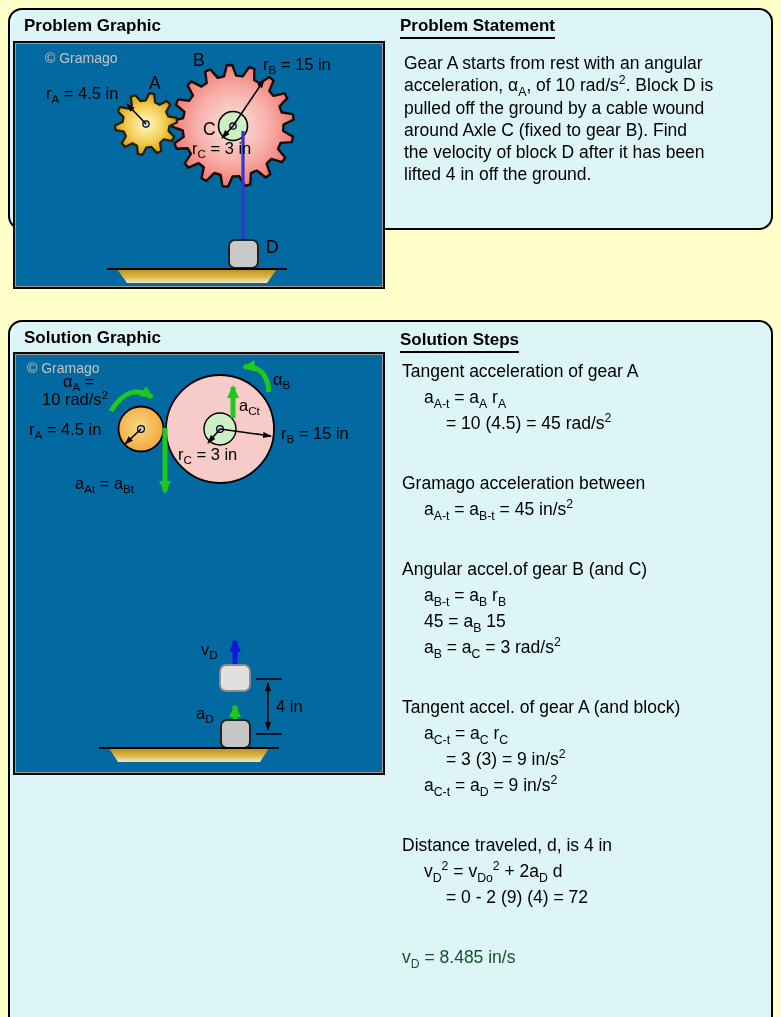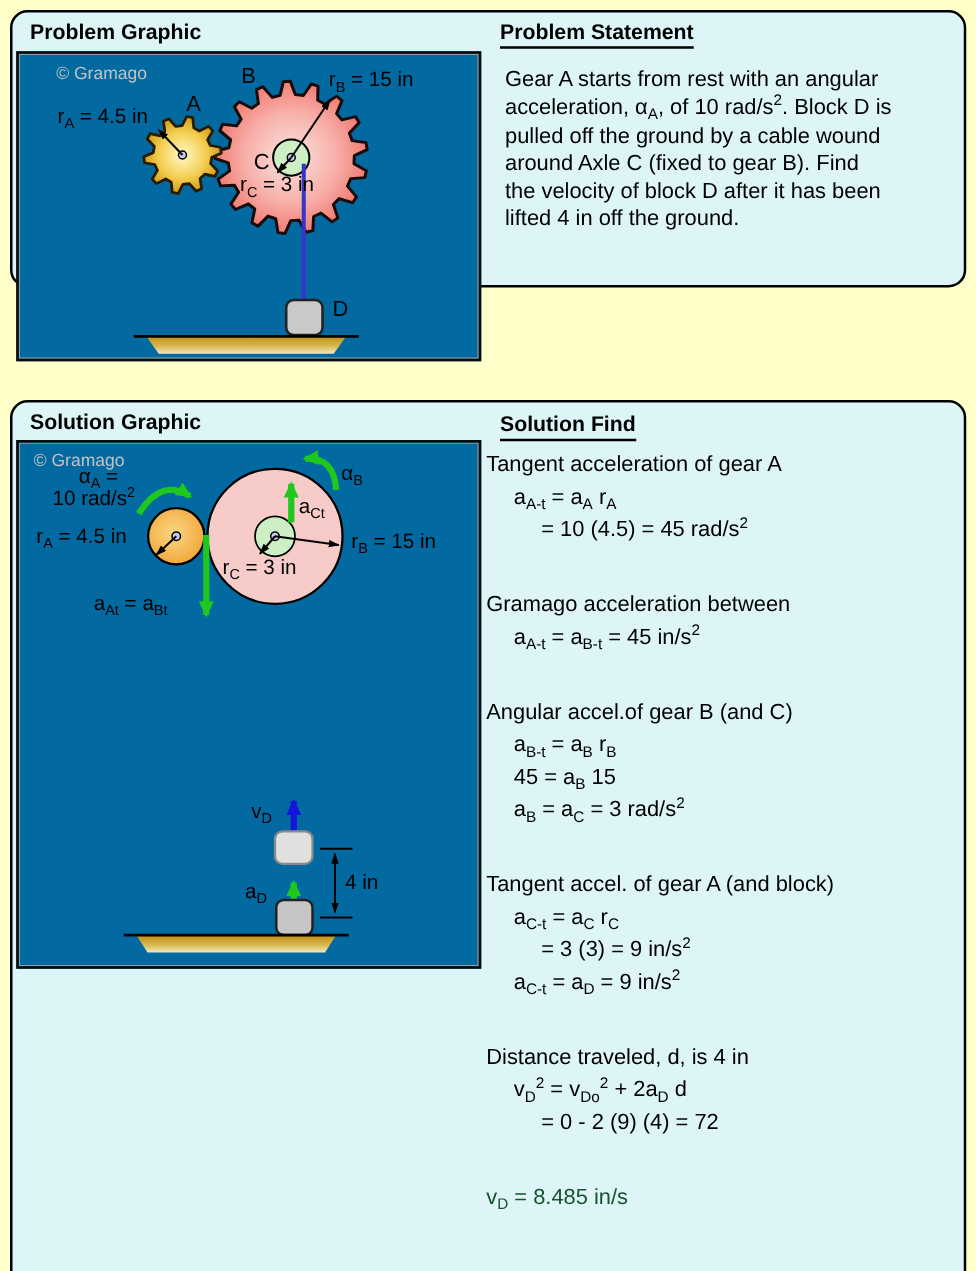--- a/index.html
+++ b/index.html
@@ -27,21 +27,21 @@
   #solution-gbox{top:30px;width:372px;height:423px;}
   .gbox svg{position:absolute;left:0;top:0;}
   .glabel{
     position:absolute;font-size:16.5px;white-space:nowrap;line-height:1.1;
   }
   .wm{position:absolute;font-size:14px;color:#C3C3C3;white-space:nowrap;}
   sub{font-size:70%;line-height:0;}
   sup{font-size:70%;line-height:0;}
   .statement{position:absolute;left:394px;top:42px;width:372px;}
   .st-line{font-size:17.5px;line-height:22.3px;white-space:nowrap;}
-  .steps{position:absolute;left:377px;top:36px;width:378px;}
+  .steps{position:absolute;left:390px;top:36px;width:378px;}
   .step-section{margin-top:34px;}
   .step-section:first-child{margin-top:0;}
   .s-line{font-size:17.5px;line-height:26px;white-space:nowrap;}
   .ind0{padding-left:2px;}
   .ind1{padding-left:24px;}
   .ind2{padding-left:46px;}
 </style>
 </head>
 <body>
 
@@ -177,21 +177,21 @@
     <div class="glabel" style="left:14px;top:66px;">r<sub>A</sub> = 4.5 in</div>
     <div class="glabel" style="left:266px;top:70px;">r<sub>B</sub> = 15 in</div>
     <div class="glabel" style="left:163px;top:91px;">r<sub>C</sub> = 3 in</div>
     <div class="glabel" style="left:224px;top:42px;">a<sub>Ct</sub></div>
     <div class="glabel" style="left:60px;top:120px;">a<sub>At</sub> = a<sub>Bt</sub></div>
     <div class="glabel" style="left:186px;top:286px;">v<sub>D</sub></div>
     <div class="glabel" style="left:181px;top:350px;">a<sub>D</sub></div>
     <div class="glabel" style="left:261px;top:343px;">4 in</div>
   </div>
 
-  <div class="heading underlined" style="left:390px;top:8px;">Solution Find</div>
+  <div class="heading underlined" style="left:390px;top:8px;">Solution Steps</div>
   <div class="steps" id="steps-host">
       <div class="step-section">
         <div class="s-line ind0">Tangent acceleration of gear A</div>
         <div class="s-line ind1">a<sub>A-t</sub> = a<sub>A</sub> r<sub>A</sub></div>
         <div class="s-line ind2">= 10 (4.5) = 45 rad/s<sup>2</sup></div>
       </div>
       <div class="step-section">
         <div class="s-line ind0">Gramago acceleration between</div>
         <div class="s-line ind1">a<sub>A-t</sub> = a<sub>B-t</sub> = 45 in/s<sup>2</sup></div>
       </div>

